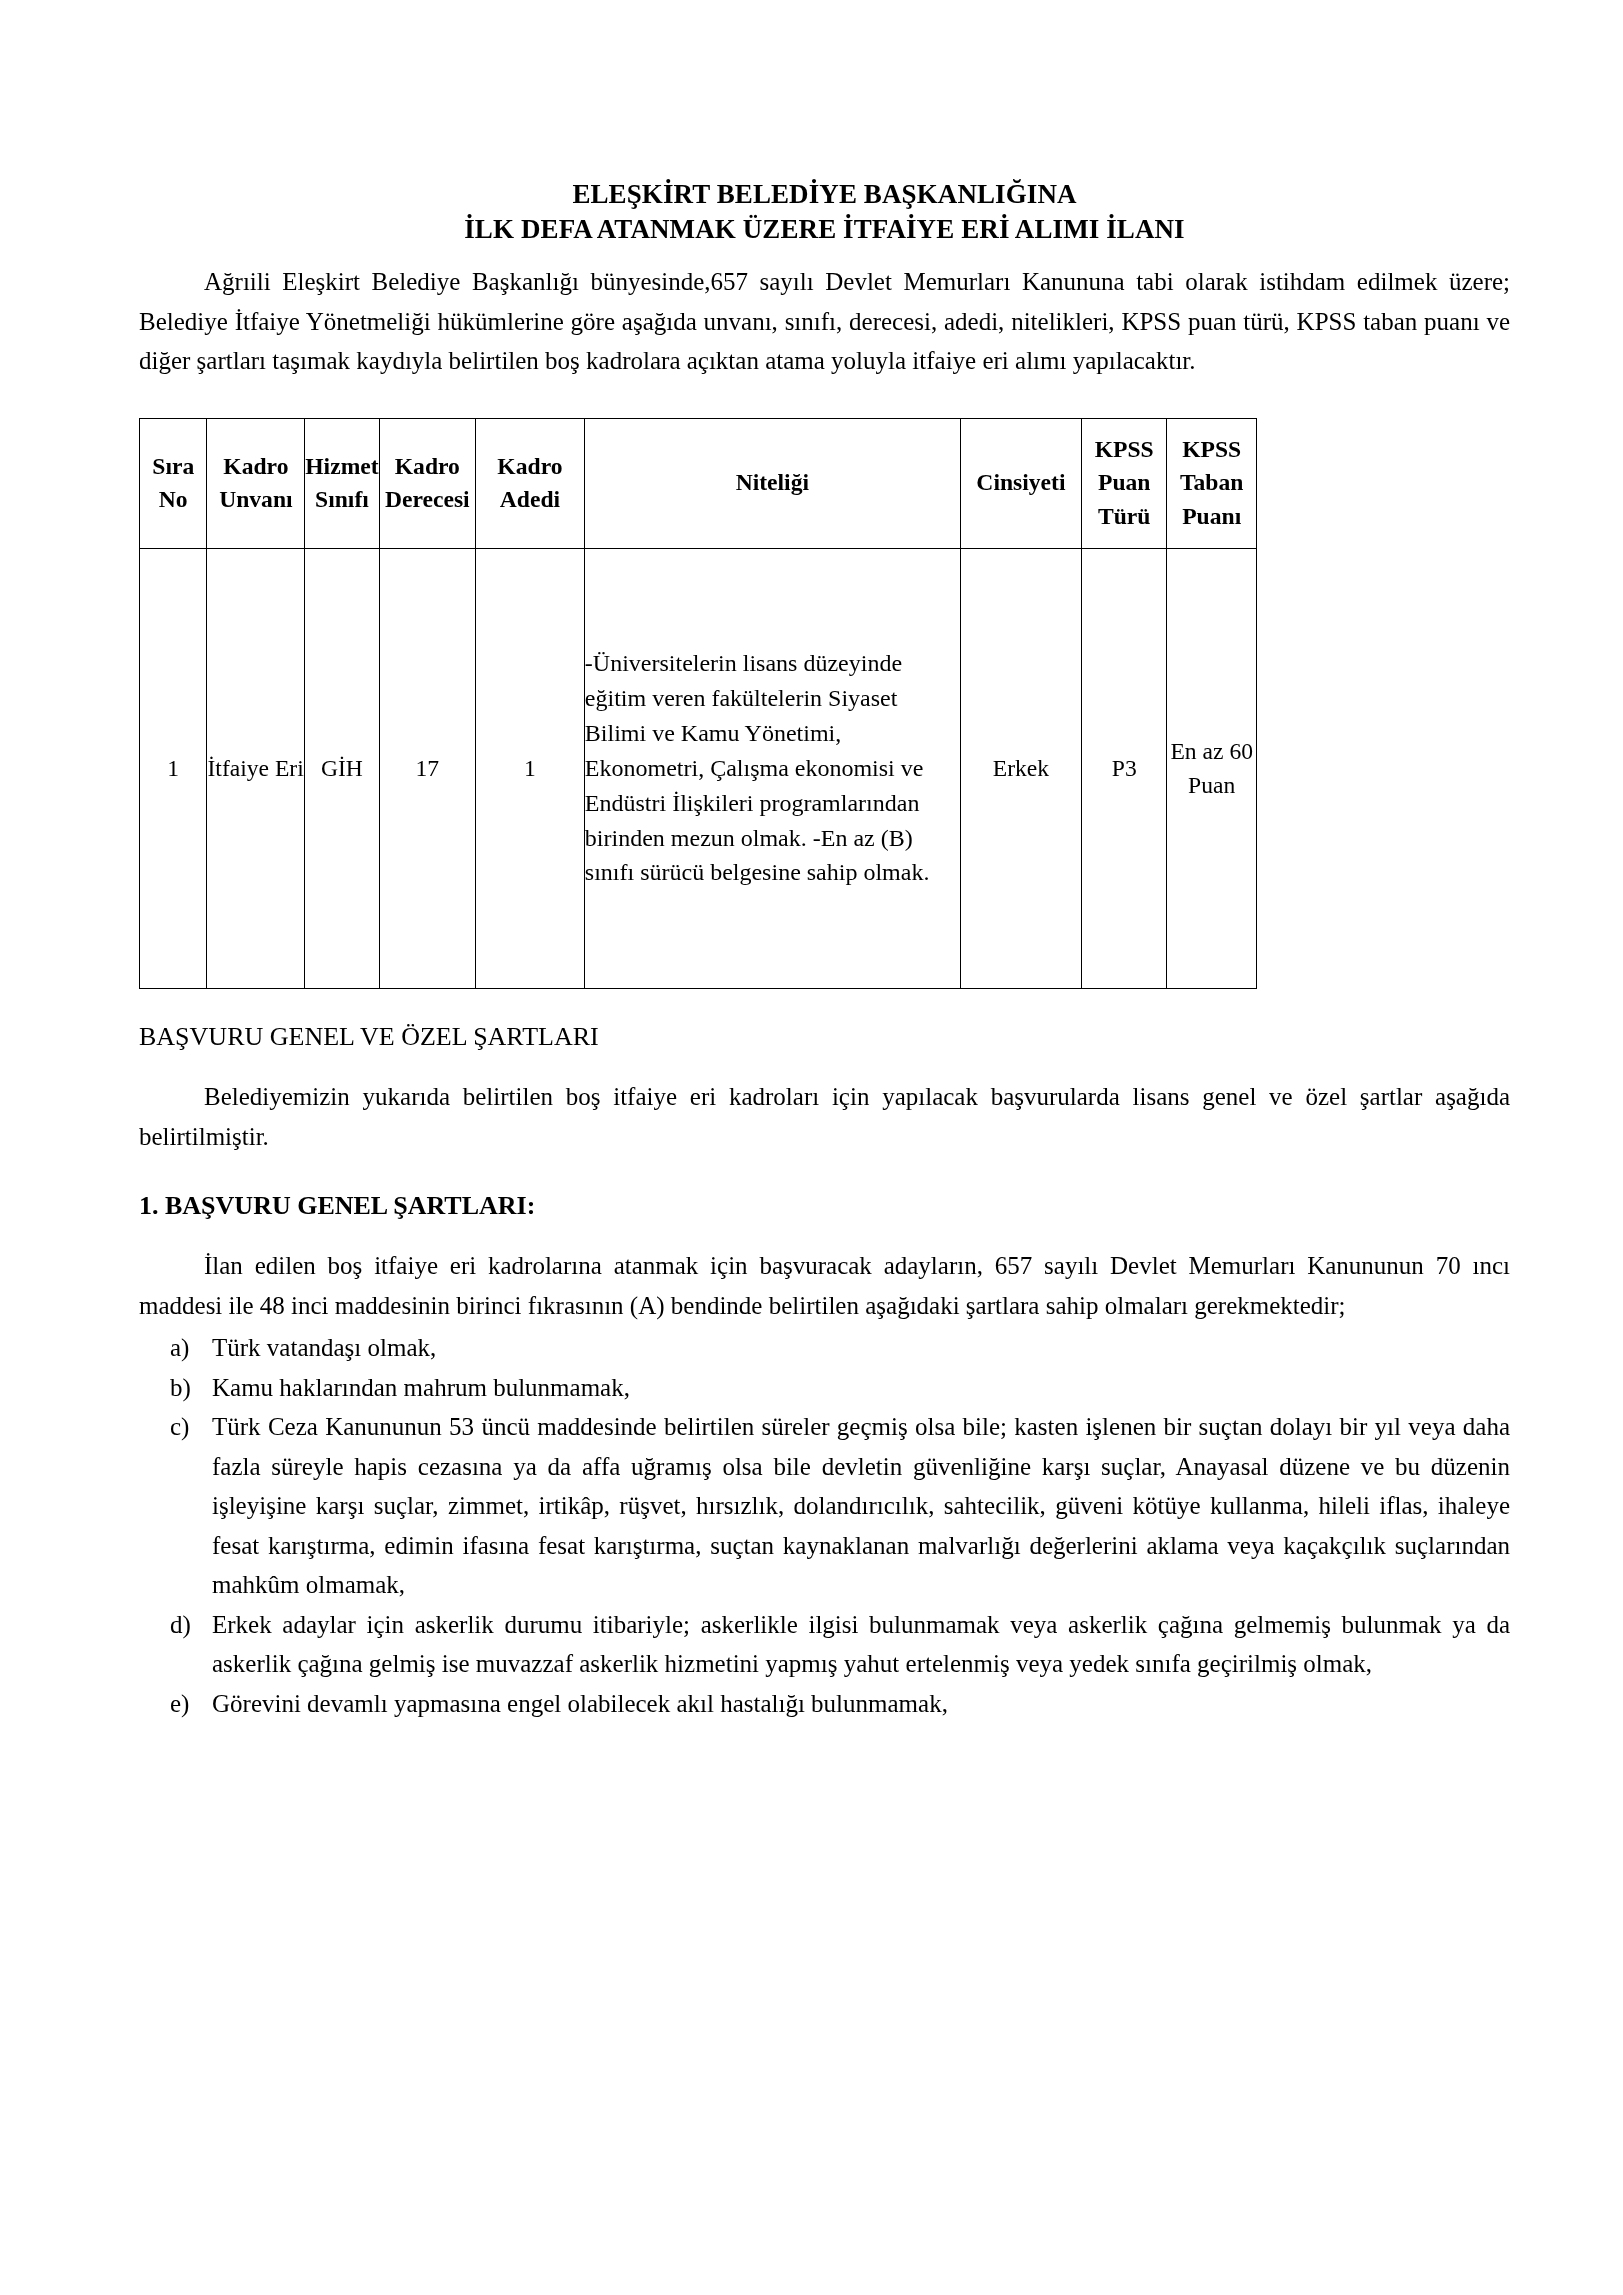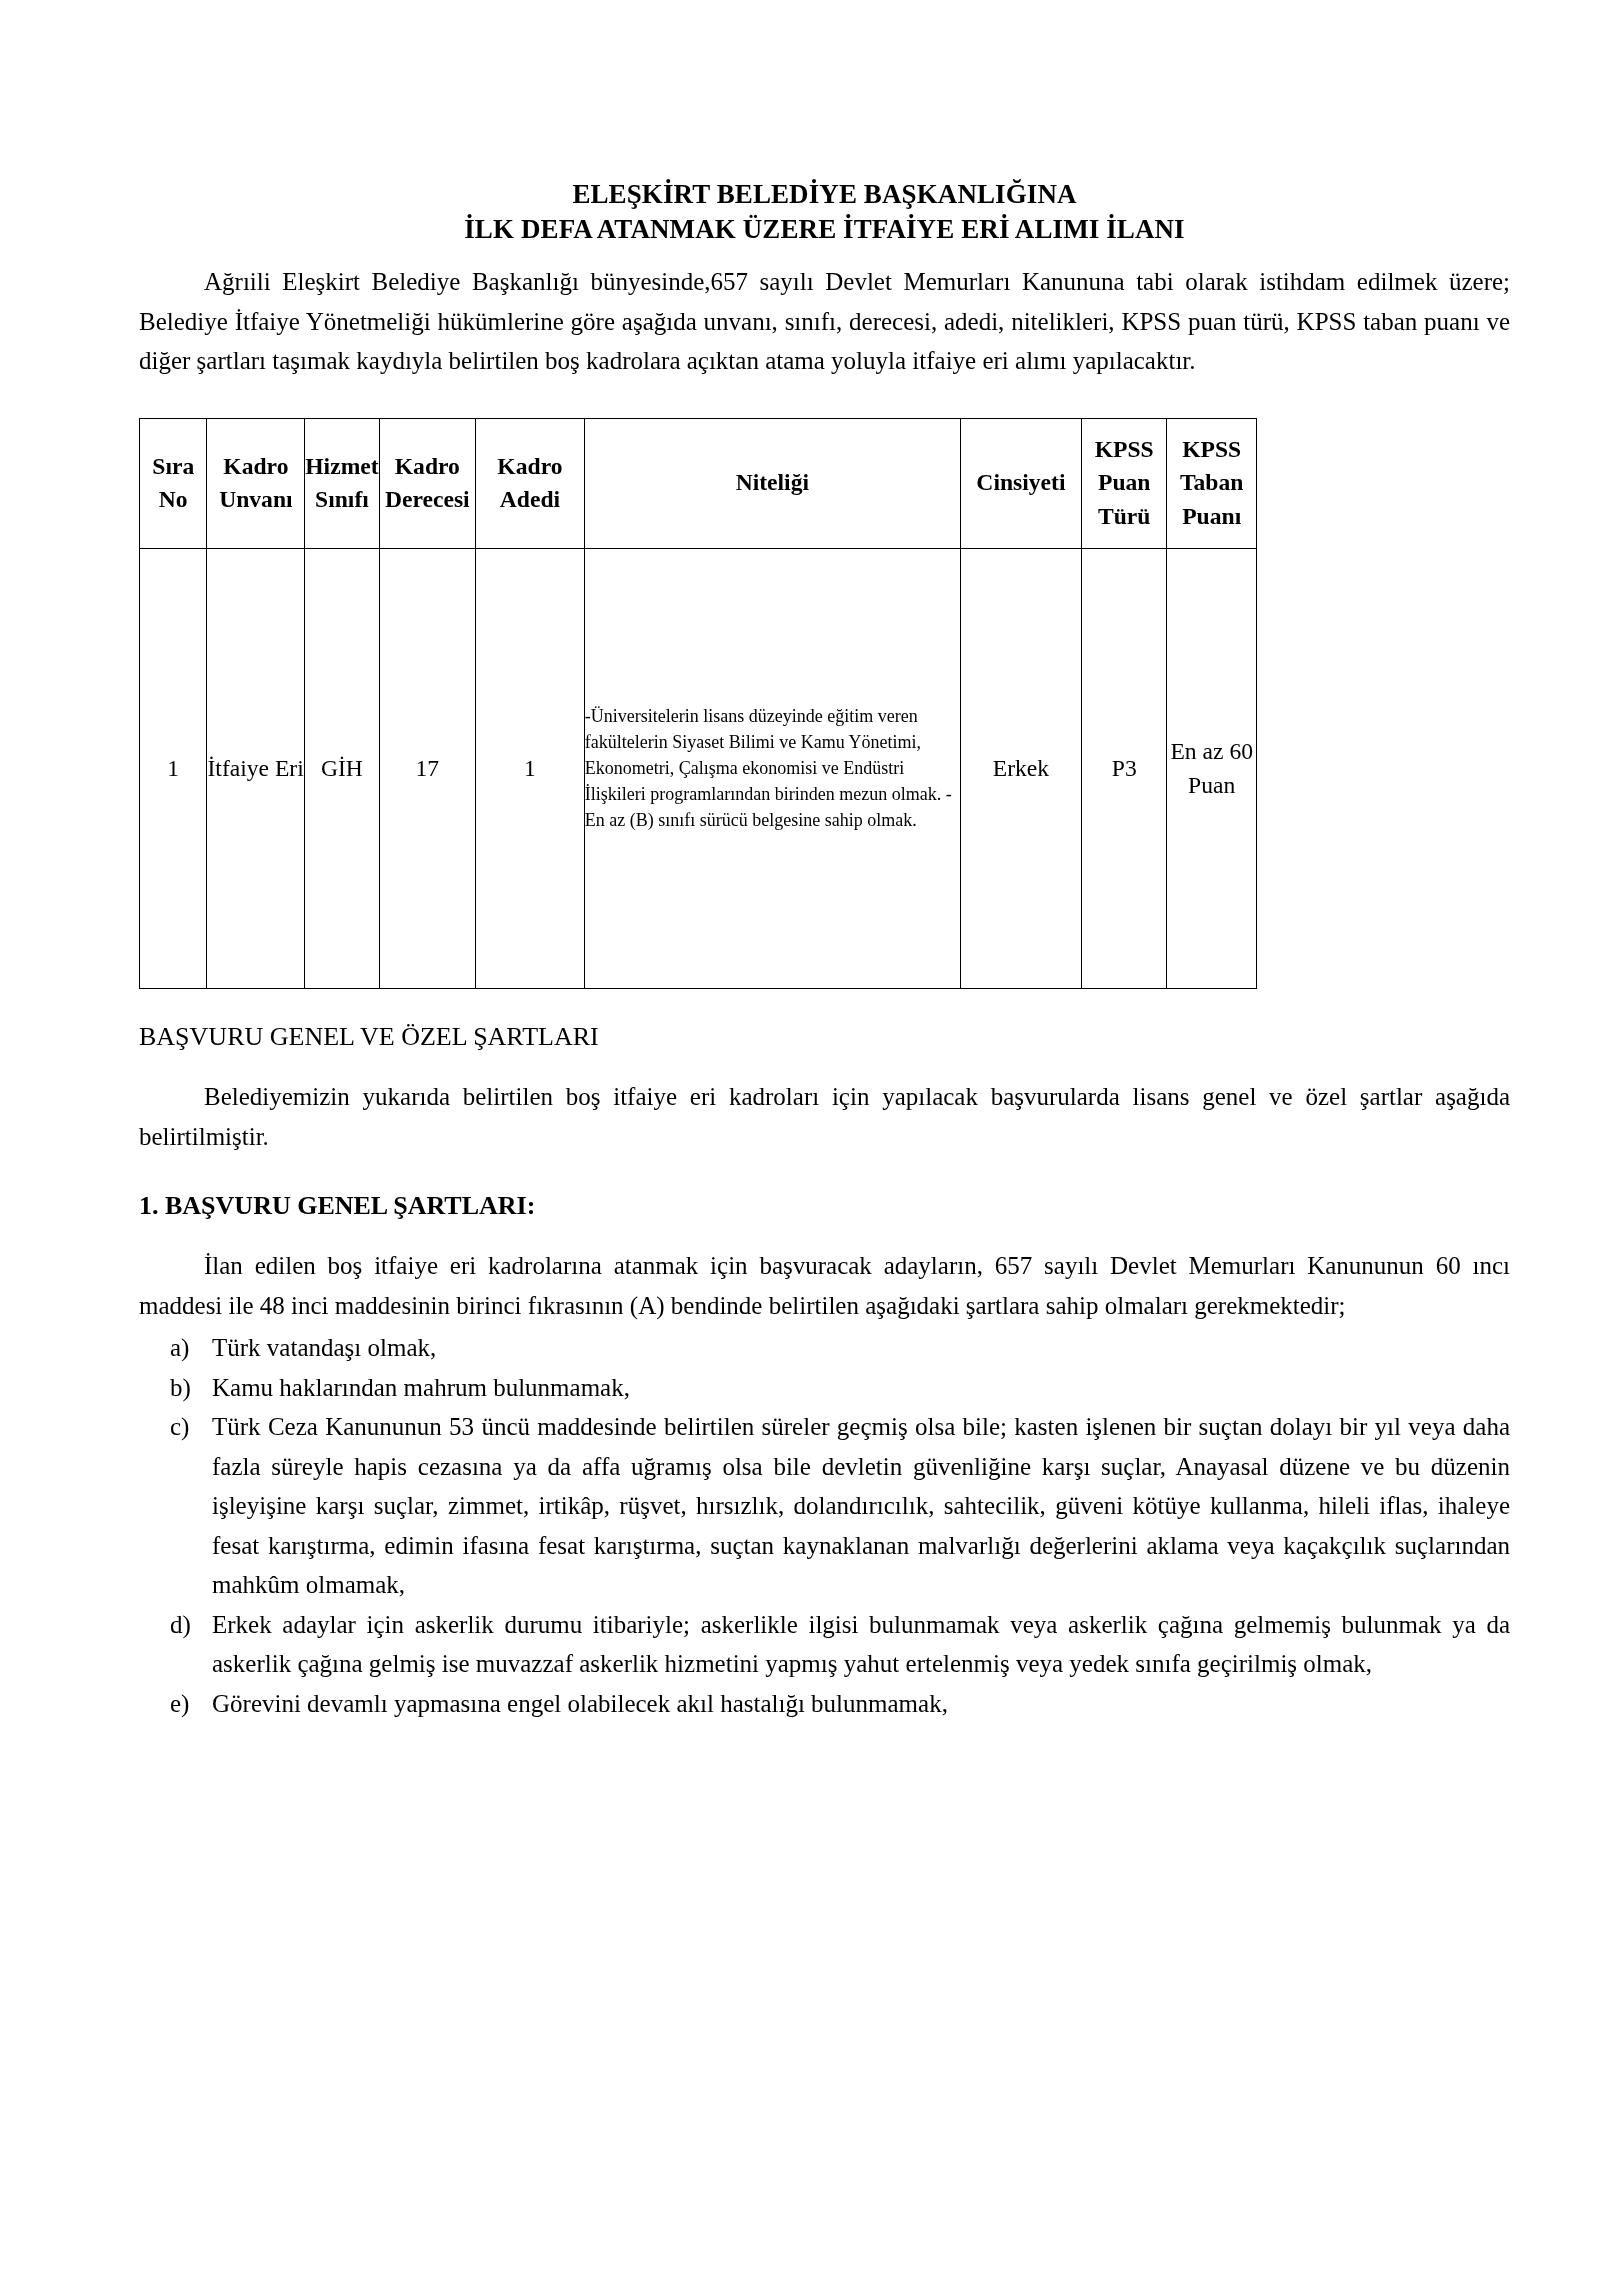--- a/index.html
+++ b/index.html
@@ -84,21 +84,21 @@
     padding: 15.7px 2.6px 17px 2.6px;
   }
   .th-tall { }
   .td-cell {
     font-size: 23.6px;
     line-height: 1.45;
     text-align: center;
     padding: 6.5px 3.9px;
   }
   .td-nitelik {
-    font-size: 18px;
+    font-size: 24px;
     line-height: 1.455;
     text-align: left;
     padding: 10.5px 6.5px 10.5px 11.8px;
     vertical-align: top;
   }
   .td-unvan {
     text-align: left;
     padding-left: 17px;
   }
   .hdr-row-h { height: 130px; }
@@ -244,21 +244,21 @@
             <td class="td-cell">En az 60 Puan</td>
           </tr>
         </tbody>
       </table>
     </div>
 
     <div class="sec-head">BAŞVURU GENEL VE ÖZEL ŞARTLARI</div>
     <p class="para para-after-head">Belediyemizin yukarıda belirtilen boş itfaiye eri kadroları için yapılacak başvurularda lisans genel ve özel şartlar aşağıda belirtilmiştir.</p>
 
     <div class="sec-head-2">1. BAŞVURU GENEL ŞARTLARI:</div>
-    <p class="para para-after-head">İlan edilen boş itfaiye eri kadrolarına atanmak için başvuracak adayların, 657 sayılı Devlet Memurları Kanununun 60 ıncı maddesi ile 48 inci maddesinin birinci fıkrasının (A) bendinde belirtilen aşağıdaki şartlara sahip olmaları gerekmektedir;</p>
+    <p class="para para-after-head">İlan edilen boş itfaiye eri kadrolarına atanmak için başvuracak adayların, 657 sayılı Devlet Memurları Kanununun 70 ıncı maddesi ile 48 inci maddesinin birinci fıkrasının (A) bendinde belirtilen aşağıdaki şartlara sahip olmaları gerekmektedir;</p>
 
     <ol class="letters">
       <li>
         <span class="marker">a)</span>
         <span class="li-text">Türk vatandaşı olmak,</span>
       </li>
       <li>
         <span class="marker">b)</span>
         <span class="li-text">Kamu haklarından mahrum bulunmamak,</span>
       </li>

